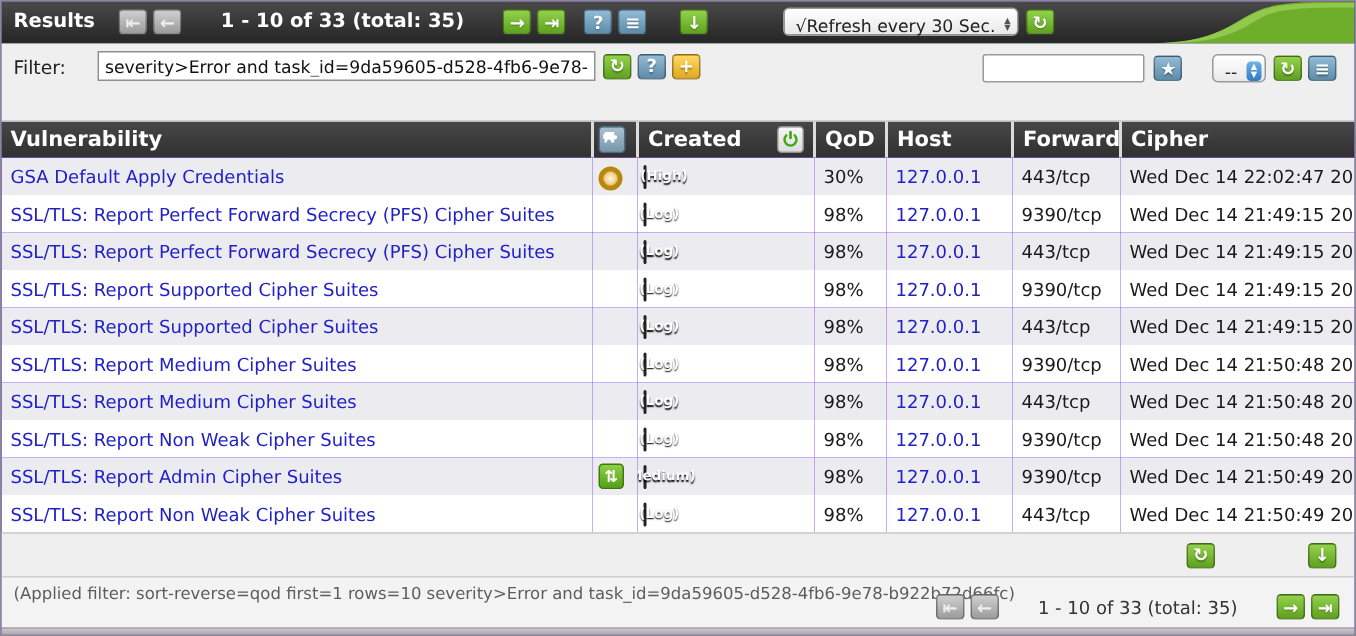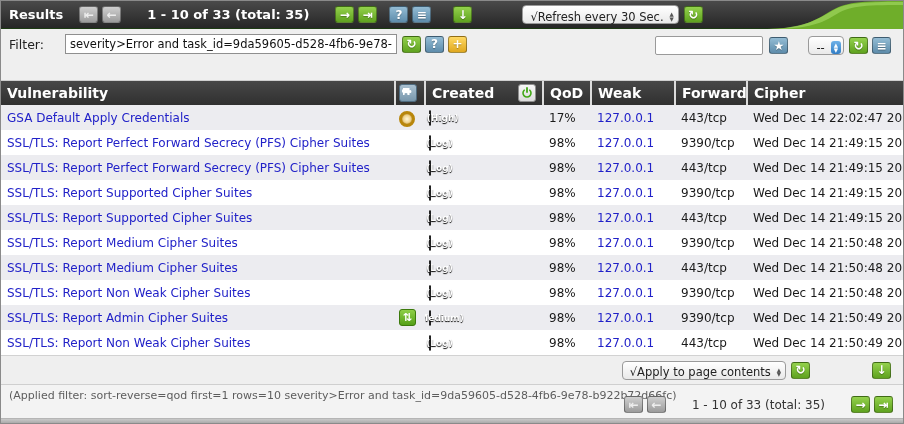--- a/index.html
+++ b/index.html
@@ -180,38 +180,38 @@
             <span>Created</span>
             <span class="hdr-icon power">
               <svg width="12" height="12" viewBox="0 0 12 12">
                   <path d="M6 1v4" stroke="#41a716" stroke-width="1.8" stroke-linecap="round"></path>
                   <path d="M3.2 3.2a4 4 0 1 0 5.6 0" fill="none" stroke="#41a716" stroke-width="1.6" stroke-linecap="round"></path>
                 </svg>
             </span>
           </span>
         </th>
         <th>QoD</th>
-        <th>Weak</th>
+        <th>Host</th>
         <th>Forward</th>
         <th>Cipher</th>
       </tr>
     </thead>
     <tbody>
     <tr>
       <td><a class="lnk">GSA Default Apply Credentials</a></td>
       <td style="padding:0 4px;"><span class="sol-icon workaround-icon">
               <span class="sol-glyph"></span>
             </span></td>
       <td style="padding:0 4px;">
         <span class="sev-bar">
           <span class="sev-fill high" style="width: 100%;"></span>
           <span class="sev-text">10.0 (High)</span>
         </span>
       </td>
-      <td>17%</td>
+      <td>30%</td>
       <td><a class="lnk">127.0.0.1</a></td>
       <td>443/tcp</td>
       <td>Wed Dec 14 22:02:47 2016</td>
     </tr>
 
     <tr>
       <td><a class="lnk">SSL/TLS: Report Perfect Forward Secrecy (PFS) Cipher Suites</a></td>
       <td style="padding:0 4px;"><span class="sol-icon" style="visibility: hidden;">
               <span class="sol-glyph"></span>
             </span></td>
@@ -359,27 +359,20 @@
       </td>
       <td>98%</td>
       <td><a class="lnk">127.0.0.1</a></td>
       <td>443/tcp</td>
       <td>Wed Dec 14 21:50:49 2016</td>
     </tr>
   </tbody>
   </table>
 
   <div class="actionbar">
-    <span class="mac-select">
-      <span>√Apply to page contents</span>
-      <span class="stepper">
-          <span>▲</span>
-          <span>▼</span>
-        </span>
-    </span>
     <span class="btn green" style="margin-left:5px;">
         <span>↻</span>
       </span>
     <span style="width:58px; flex:none;"></span>
     <span class="btn green">
         <span>↓</span>
       </span>
   </div>
 
   <div class="footer">

